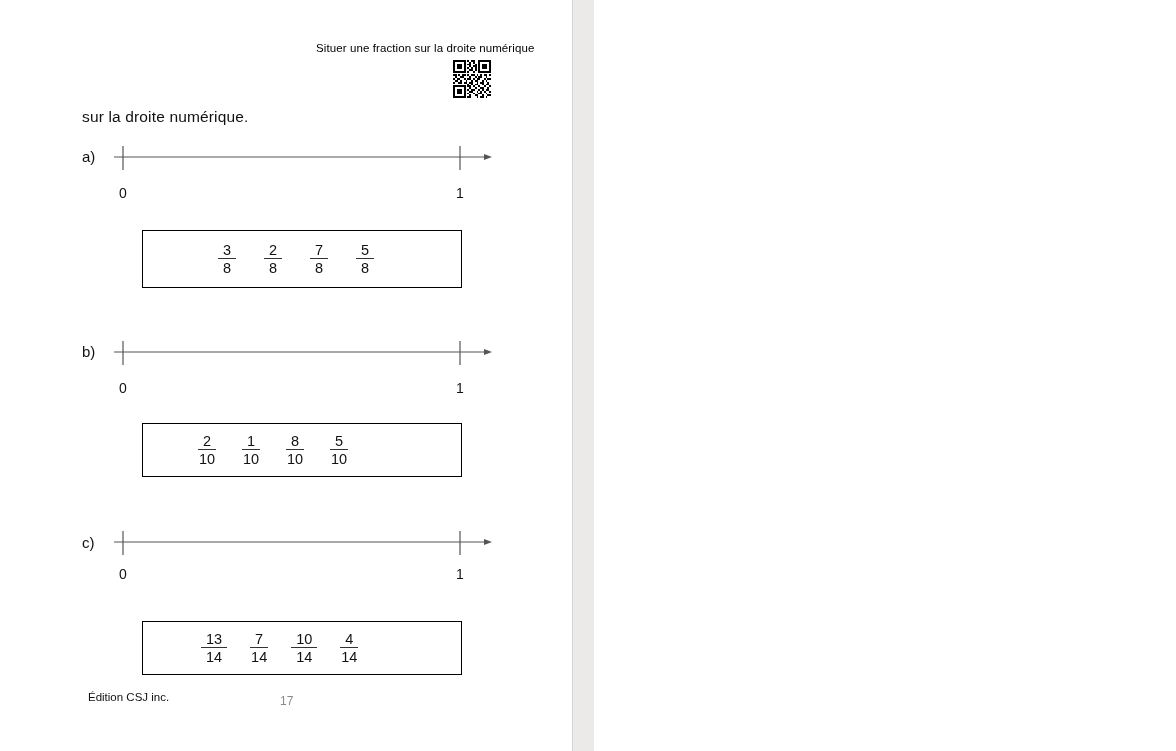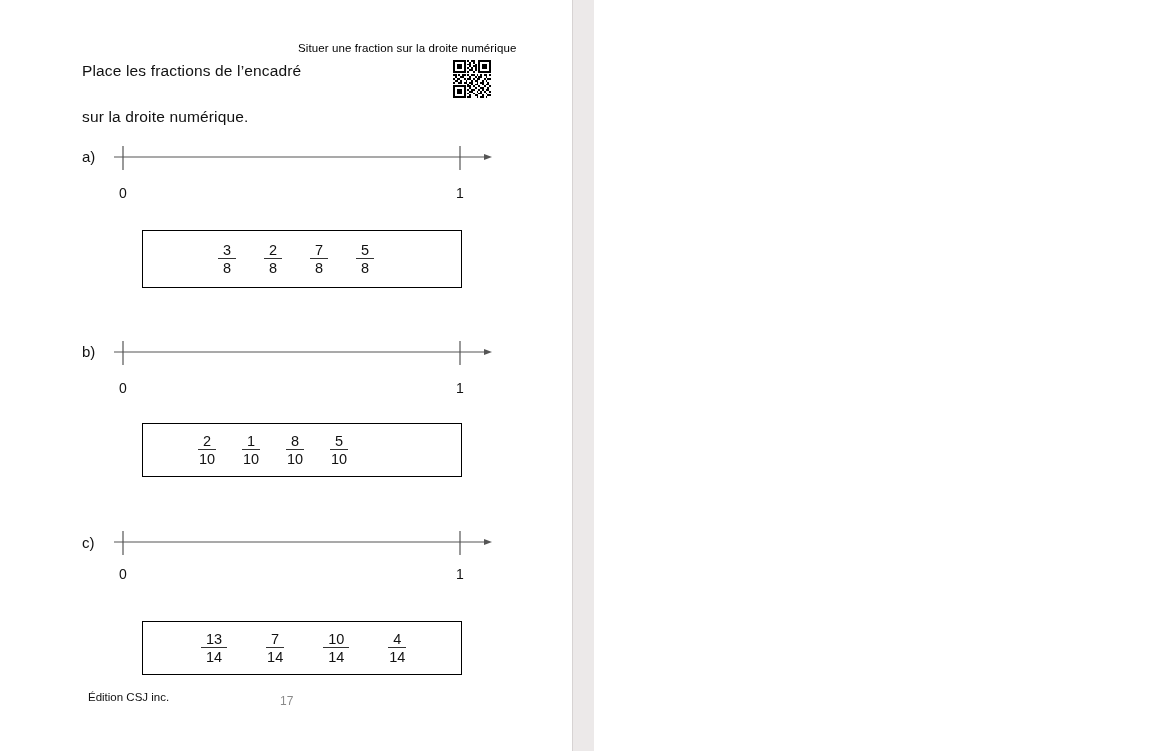--- a/index.html
+++ b/index.html
@@ -134,23 +134,22 @@
     color: #8a8a8a;
   }
 </style>
 </head>
 <body>
 
 <div id="spread">
 
   <div class="page left">
 
-    <div class="sheet-title" style="left:298px; top:42px;">Situer une fraction sur la droite numérique</div>
-
-    <div class="instruction" style="left:82px; top:62px;">Place les fractions de l’encadré</div>
+    <div class="sheet-title" style="left:316px; top:42px;">Situer une fraction sur la droite numérique</div>
+
 
     <div class="instruction" style="left:82px; top:94px;margin-top:14px;">sur la droite numérique.</div>
 
     <div class="qr" style="left:453px; top:60px;">
       <svg width="38" height="38" viewBox="0 0 21 21" shape-rendering="crispEdges" aria-hidden="true">
         <rect width="21" height="21" fill="#fff"></rect>
         <g fill="#000">
           <rect x="0" y="0" width="7" height="1"></rect>
             <rect x="0" y="0" width="1" height="7"></rect>
           <rect x="6" y="0" width="1" height="7"></rect>
@@ -333,21 +332,21 @@
         <line x1="2" y1="11" x2="372" y2="11" stroke="#555" stroke-width="1.1"></line>
         <polygon points="372,8 380,11 372,14" fill="#555"></polygon>
         <line x1="11" y1="0" x2="11" y2="24" stroke="#555" stroke-width="1.2"></line>
         <line x1="348" y1="0" x2="348" y2="24" stroke="#555" stroke-width="1.2"></line>
       </svg>
     </div>
     <div class="nl-label" style="left:108px; top:566px;">0</div>
     <div class="nl-label" style="left:445px; top:566px;">1</div>
 
     <div class="fracbox" style="left:142px; top:621px; width:320px; height:54px;">
-      <div class="frac-row" style="padding-left:58px; gap:36px;text-align:right;">
+      <div class="frac-row" style="padding-left:58px; gap:20px;text-align:right;">
         <span class="frac">
           <span class="num">13</span>
           <span class="den">14</span>
         </span>
         <span class="frac">
           <span class="num">7</span>
           <span class="den">14</span>
         </span>
         <span class="frac">
           <span class="num">10</span>

